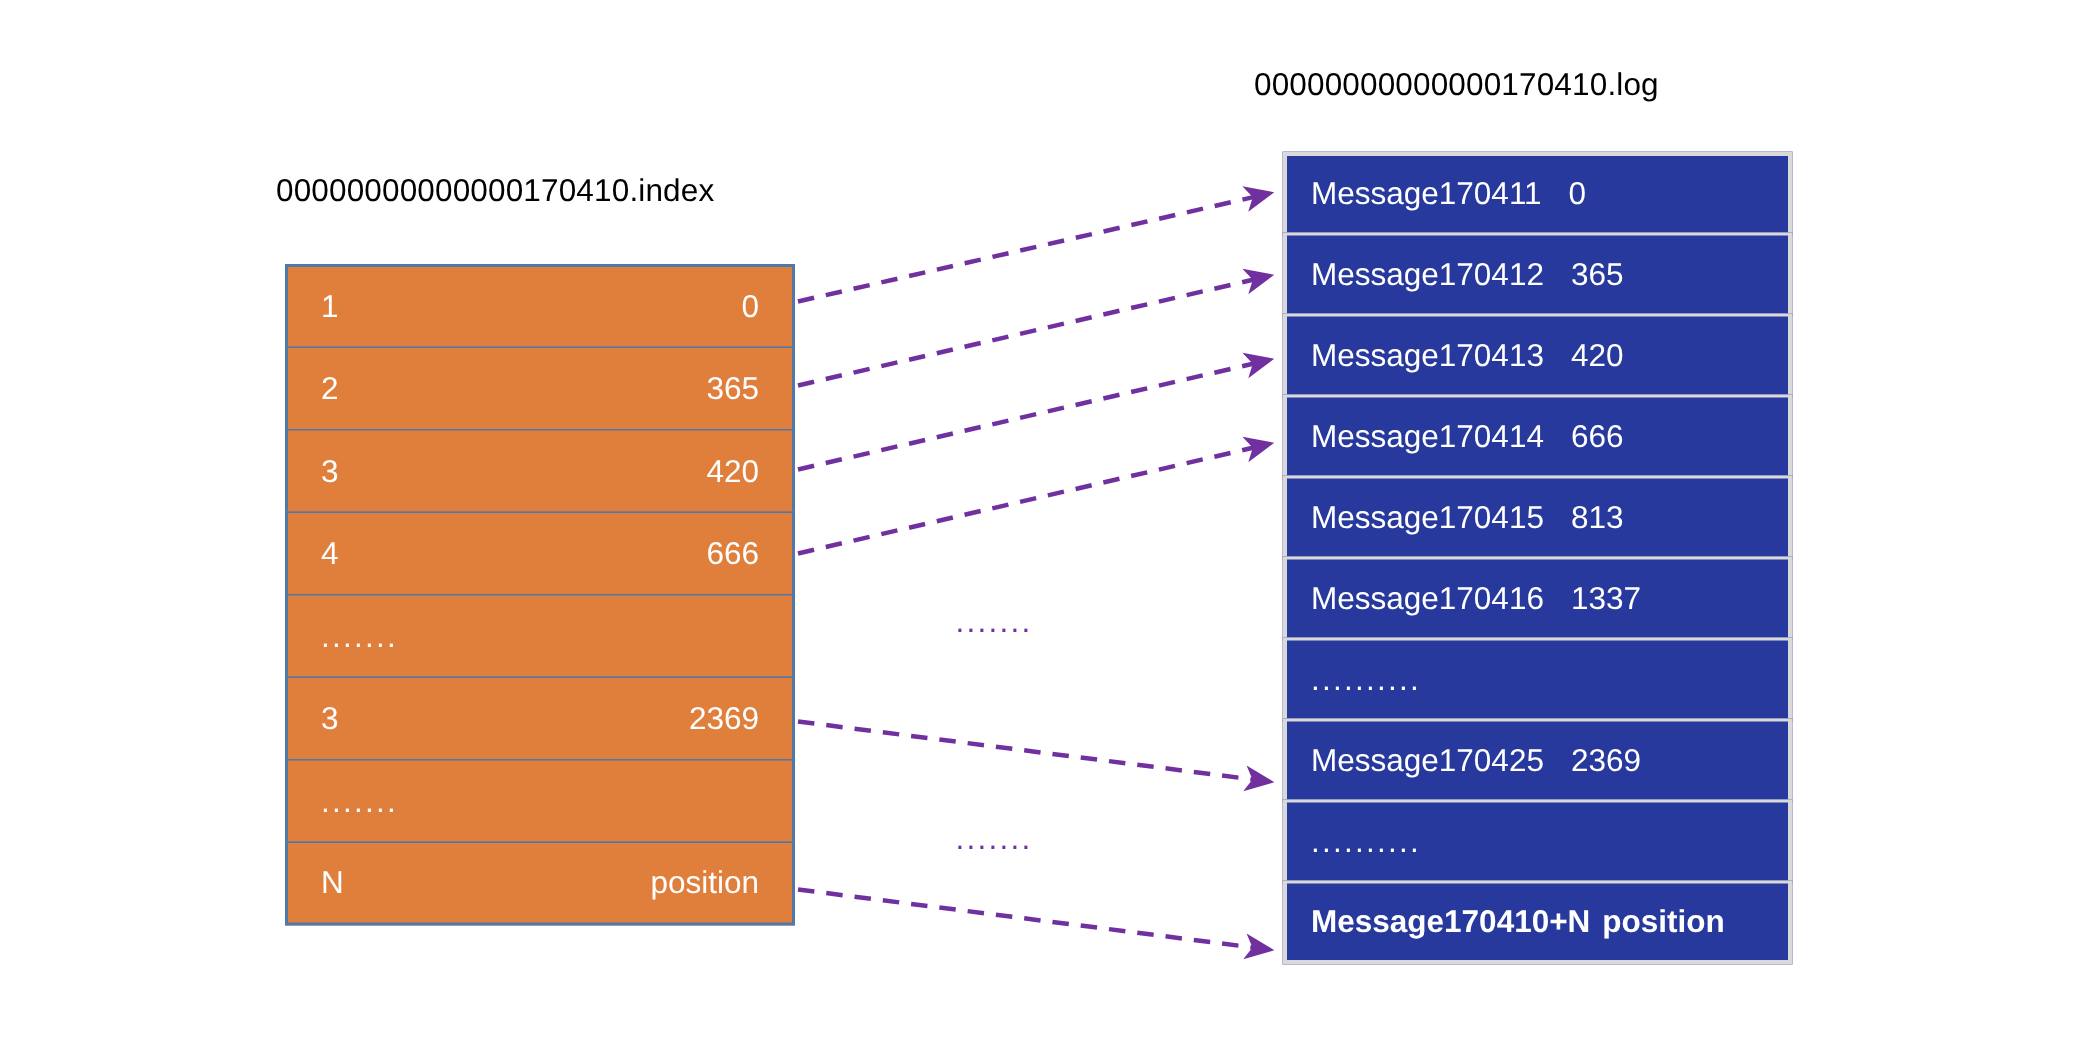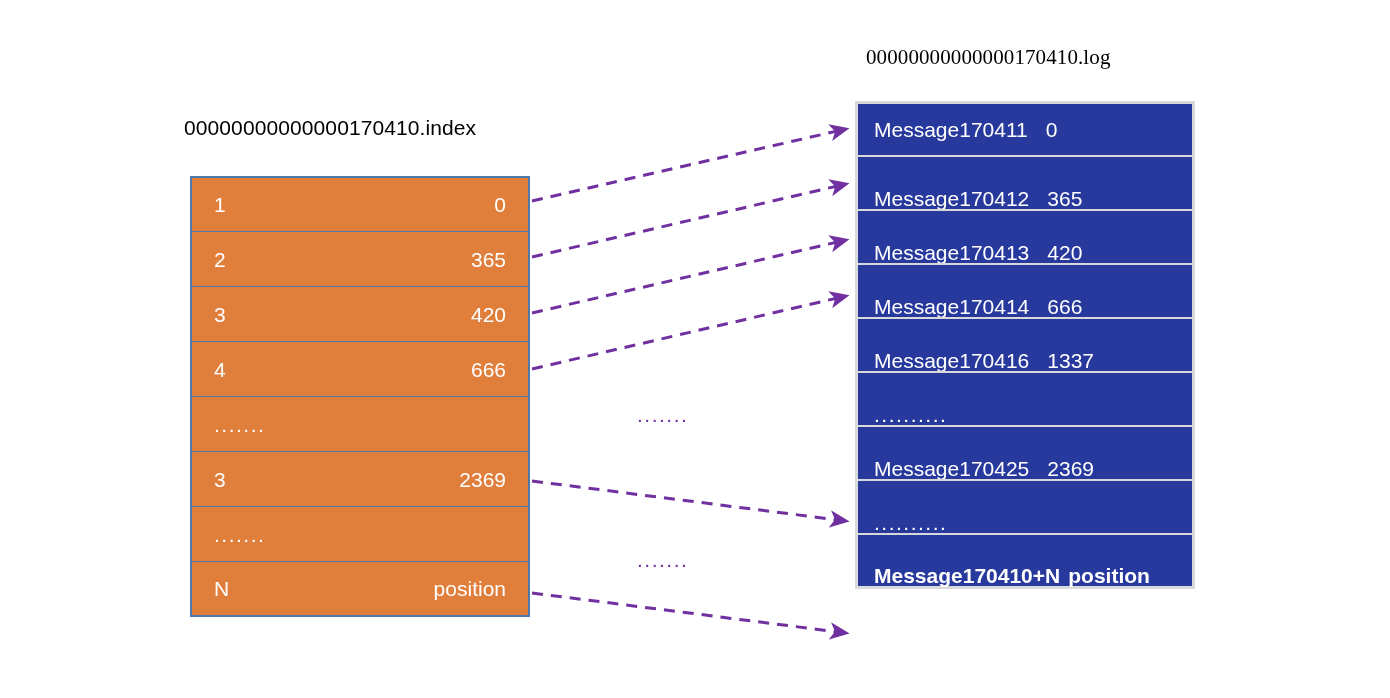--- a/index.html
+++ b/index.html
@@ -41,23 +41,22 @@
     color: #000000;
     white-space: nowrap;
     letter-spacing: 0.1px;
   }
   #index-title {
     left: 184px;
     top: 116px;
     text-align: right;
   }
   #log-title {
-    left: 866px;
+    left: 836px;
     top: 45px;
-    font-family: Liberation Serif, serif;
   }
 
   
   #index-column {
     position: absolute;
     left: 190px;
     top: 176px;
     width: 340px;
     z-index: 2;
   }
@@ -114,21 +113,20 @@
     border: 3px solid #D9D9D9;
     border-bottom-width: 2px;
     display: flex;
     align-items: center;
     padding: 0 11px 0 16px;
     position: relative;
   }
   .log-row + .log-row {
     margin-top: -2px;
     border-top-width: 2px;
-    align-items: flex-end;
   }
   .log-row:last-child {
     border-bottom-width: 3px;
     font-weight: bold;
   }
   .log-msg {
     color: #ffffff;
     font-size: 21px;
     line-height: 1;
     flex: 0 0 auto;
@@ -250,20 +248,24 @@
     <div class="log-row">
       <span class="log-msg">Message170413</span>
       <span class="log-pos">420</span>
     </div>
 
     <div class="log-row">
       <span class="log-msg">Message170414</span>
       <span class="log-pos">666</span>
     </div>
 
+    <div class="log-row">
+      <span class="log-msg">Message170415</span>
+      <span class="log-pos">813</span>
+    </div>
 
     <div class="log-row">
       <span class="log-msg">Message170416</span>
       <span class="log-pos">1337</span>
     </div>
 
     <div class="log-row">
       <span class="log-ellipsis">..........</span>
     </div>
 

